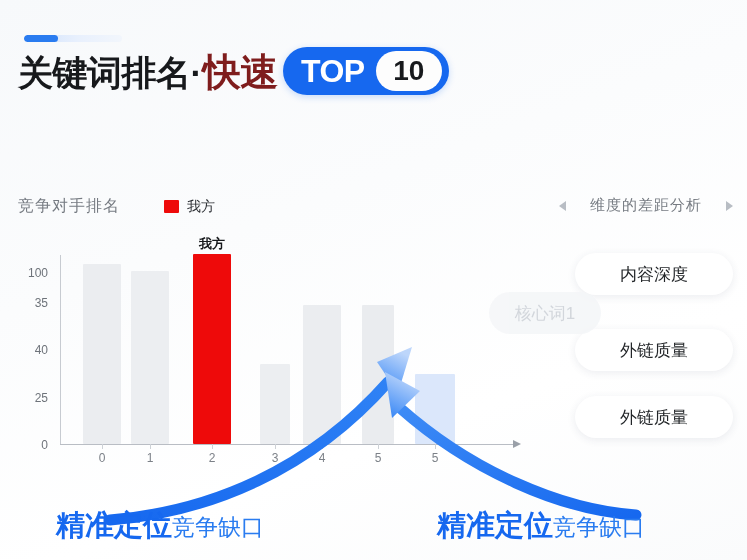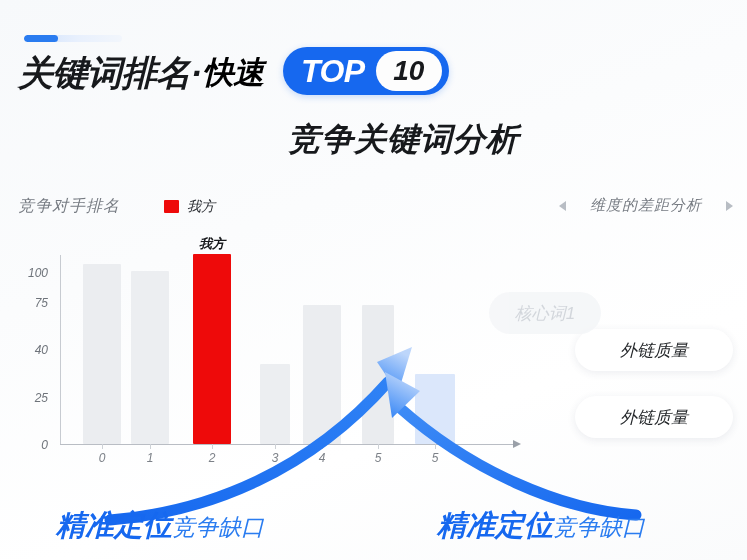--- a/index.html
+++ b/index.html
@@ -3,39 +3,39 @@
 <meta charset="utf-8">
 <style>
   html,body{margin:0;padding:0;}
   body{
     width:747px;height:560px;overflow:hidden;
     background:linear-gradient(160deg,#f7f9fb 0%,#fbfcfd 38%,#ffffff 70%,#fafbfc 100%);
     font-family:"Liberation Sans","DejaVu Sans",sans-serif;
     -webkit-font-smoothing:antialiased;
     position:relative;
   }
-  .stage{position:absolute;inset:0;font-style:italic;}
+  .stage{position:absolute;inset:0;}
 
   
   .progress-track{
     position:absolute;left:24px;top:35px;width:98px;height:7px;border-radius:4px;
     background:linear-gradient(90deg,#cfe0fb 0%,#e8f0fd 55%,#f2f6fc 100%);
     overflow:hidden;
   }
   .progress-fill{width:35%;height:100%;background:#2a7cf0;border-radius:4px;}
 
   .title-row{
     position:absolute;left:18px;top:46px;display:flex;align-items:center;height:52px;
   }
   .title-main{
     font-size:35px;font-weight:bold;color:#17191c;letter-spacing:-0.5px;
     white-space:nowrap;line-height:1;
   }
   .title-accent{
-    font-size:31px;font-weight:bold;color:#000000;letter-spacing:-0.5px;
+    font-size:38px;font-weight:bold;color:#7f1d1d;letter-spacing:-0.5px;
     white-space:nowrap;line-height:1;margin-left:1px;text-align:center;
   }
   .top-badge{
     position:absolute;left:283px;top:47px;height:48px;min-width:160px;
     background:#1668ef;border-radius:26px;display:flex;align-items:center;
     padding:0 7px 0 18px;box-sizing:border-box;
     box-shadow:0 2px 7px rgba(22,104,239,.22);
   }
   .top-badge-label{
     color:#ffffff;font-size:32px;font-weight:bold;letter-spacing:-0.5px;line-height:1;
@@ -131,36 +131,33 @@
   <div class="title-row">
     <span class="title-main">关键词排名·</span>
     <span class="title-accent">快速</span>
   </div>
 
   <div class="top-badge">
     <span class="top-badge-label">TOP</span>
     <span class="top-badge-num">10</span>
   </div>
 
-  <div class="subtitle">
-    <span>竞争关键词分析</span>
-  </div>
 
   <div class="chart-head">
     <span class="chart-head-title">竞争对手排名</span>
     <span class="legend">
       <span class="legend-swatch" style="background: rgb(238, 10, 10);"></span>
       <span class="legend-text">我方</span>
     </span>
   </div>
 
   <div class="plot">
     <div class="yaxis" id="yaxis">
         <div class="ytick" style="top: 23px; width: 30px;">100</div>
-        <div class="ytick" style="top: 52.5px; width: 30px;">75</div>
+        <div class="ytick" style="top: 52.5px; width: 30px;">35</div>
         <div class="ytick" style="top: 100px; width: 30px;">40</div>
         <div class="ytick" style="top: 147.5px; width: 30px;">25</div>
         <div class="ytick" style="top: 195px; width: 30px;">0</div>
       </div>
     <div class="axis-v"></div>
     <div class="axis-h"></div>
     <div class="axis-arrow"></div>
     <div class="bars" id="bars">
         <div class="bar" style="height: 180.5px; width: 38px; left: 23px; bottom: 1px; background: rgb(235, 237, 240);"></div>
         <div class="bar" style="height: 172.9px; width: 38px; left: 71px; bottom: 1px; background: rgb(236, 238, 241);"></div>
@@ -209,20 +206,23 @@
     <path d="M636 515 C 560 510, 470 470, 400 408" fill="none" stroke="url(#agB)" stroke-width="11" stroke-linecap="round"></path>
     <path d="M392 418 L 385 372, 420 391 Z" fill="url(#headG)"></path>
   </svg>
 
   <div class="panel-head">
     <span class="tri tri-l"></span>
     <span>维度的差距分析</span>
     <span class="tri tri-r"></span>
   </div>
 
+  <div class="pill pill-1">
+    <span>内容深度</span>
+  </div>
   <div class="pill pill-2">
     <span>外链质量</span>
   </div>
   <div class="pill pill-3">
     <span>外链质量</span>
   </div>
 
   <div class="ghost-pill">
     <span>核心词1</span>
   </div>

